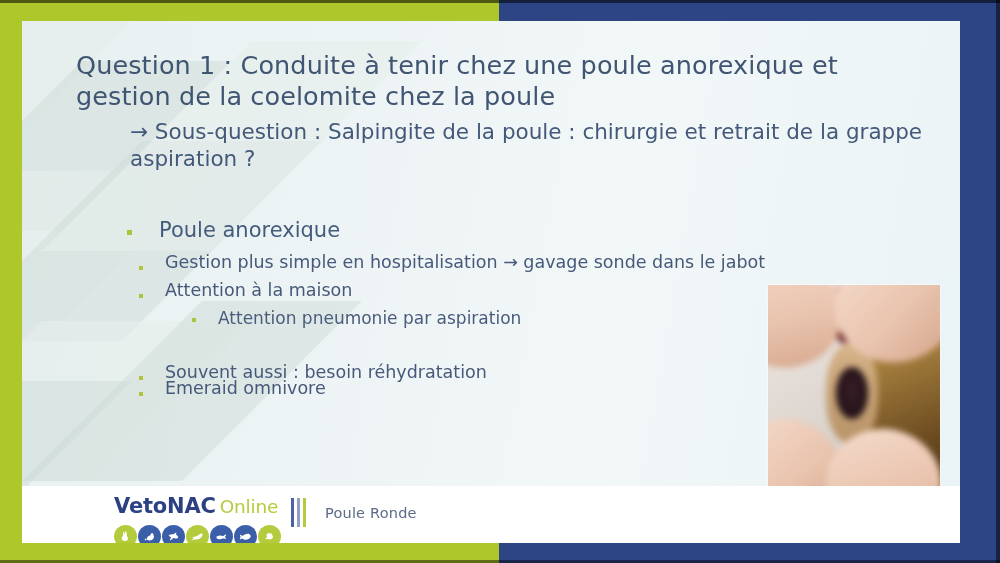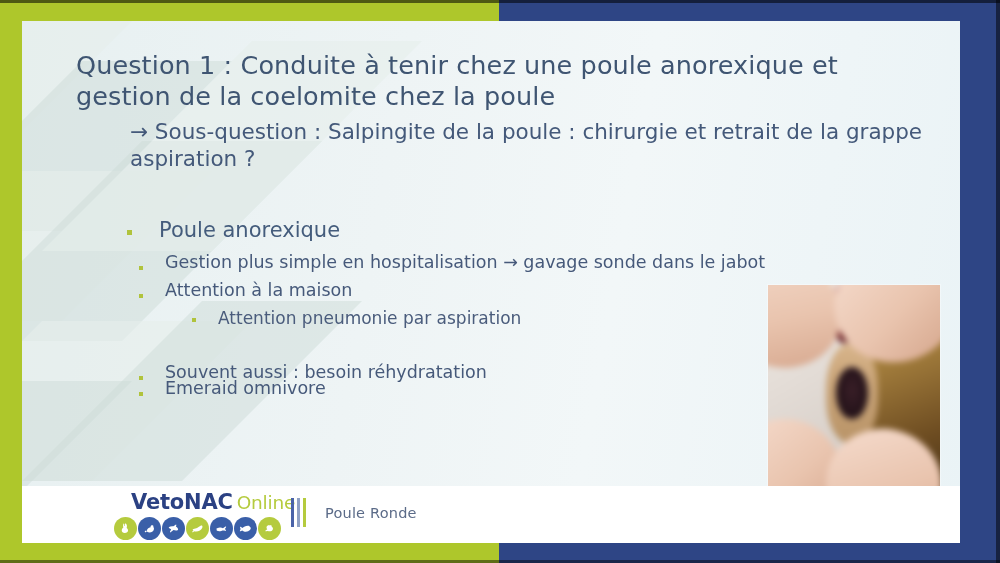--- a/index.html
+++ b/index.html
@@ -190,24 +190,23 @@
     height: 57px;
     background: #ffffff;
   }
   #logo-block {
     position: absolute;
     left: 92px;
     top: 5px;
   }
   #wordmark {
     font-size: 21px;
-    line-height: 22px;
+    line-height: 30px;
     letter-spacing: -0.2px;
     white-space: nowrap;
-    margin-left: 17px;
   }
   #wordmark .veto { color: #2b4183; font-weight: 700; }
   #wordmark .online { color: #b5cb3e; font-weight: 400; font-size: 18.5px; padding-left: 4px; }
   #icon-row {
     margin-top: 3px;
     display: flex;
     gap: 1px;
   }
   .sp-icon {
     width: 23px; height: 23px;

